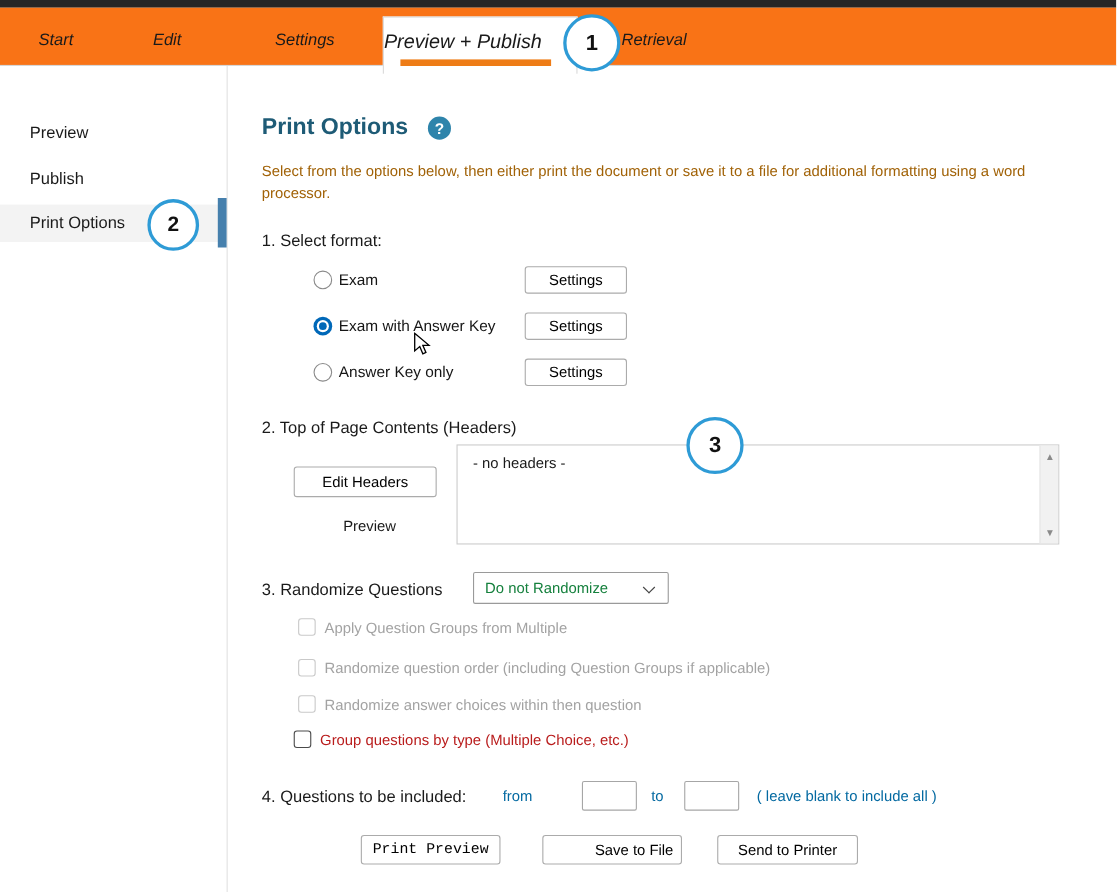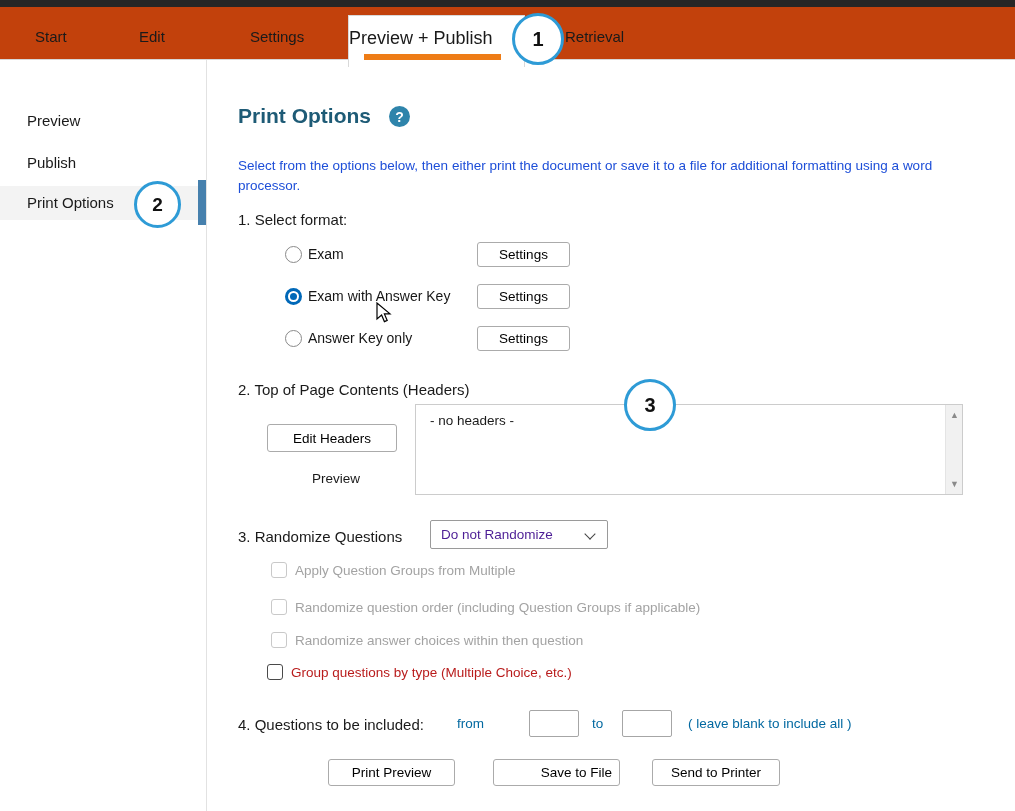--- a/index.html
+++ b/index.html
@@ -2,21 +2,21 @@
 <html><head>
 <meta charset="utf-8">
 <style>
   * { margin:0; padding:0; box-sizing:border-box; }
   html,body { background:#fff; }
   body { font-family:"Liberation Sans", sans-serif; color:#1a1a1a; }
   #app { position:relative; width:1015px; height:811px; background:#fff; overflow:hidden; }
 
   
   .topstrip { position:absolute; left:0; top:0; width:1015px; height:7px; background:#262626; }
-  .tabbar { position:absolute; left:0; top:7px; width:1015px; height:53px; background:#c2410c; border-bottom:1px solid #d7d7d7; }
+  .tabbar { position:absolute; left:0; top:7px; width:1015px; height:53px; background:#f97316; border-bottom:1px solid #d7d7d7;font-style:italic; }
   .tab { position:absolute; top:21px; font-size:15px; color:#1a1a1a; cursor:default; }
   .tab-start { left:35px; } .tab-edit { left:139px; } .tab-settings { left:250px; } .tab-retrieval { left:565px; }
   .tab-active-box { position:absolute; left:348px; top:8px; width:177px; height:52px; background:#fff;
     border:1px solid #d9d9d9; border-bottom:none; z-index:2; }
   .tab-active-box .lbl { position:absolute; left:0; right:0; top:12px; font-size:18px; }
   .tab-underline { position:absolute; left:15px; bottom:7px; width:137px; height:6px; background:#ee7c16; }
 
   
   .anno { position:absolute; background:#fff; border:3px solid #2e9bd6; border-radius:50%;
     display:flex; align-items:center; justify-content:center; font-weight:bold; color:#111; z-index:20; }
@@ -29,21 +29,21 @@
   .side-item { position:absolute; left:27px; font-size:15px; color:#1a1a1a; }
   .side-preview { top:52px; } .side-publish { top:94px; }
   .side-active-row { position:absolute; left:0; top:126px; width:206px; height:34px; background:#f3f3f3; }
   .side-active-row .lbl { position:absolute; left:27px; top:8px; font-size:15px; }
   .side-bluebar { position:absolute; left:198px; top:120px; width:8px; height:45px; background:#4680ad; }
 
   
   .title { position:absolute; left:238px; top:104px; font-size:21px; font-weight:bold; color:#1e5b76; }
   .help-icon { position:absolute; left:389px; top:106px; width:21px; height:21px; border-radius:50%;
     background:#2e84ab; color:#fff; font-weight:bold; font-size:14px; display:flex; align-items:center; justify-content:center; }
-  .desc { position:absolute; left:238px; top:156px; width:755px; font-size:13.5px; line-height:20px; color:#1d4ed8; }
+  .desc { position:absolute; left:238px; top:146px; width:755px; font-size:13.5px; line-height:20px; color:#a16207; }
 
   .sec-label { position:absolute; font-size:15px; color:#1a1a1a; }
   .sec1 { left:238px; top:211px; }
   .sec2 { left:238px; top:381px; }
   .sec3 { left:238px; top:528px; }
   .sec4 { left:238px; top:716px; }
 
   
   .radio-row { position:absolute; left:285px; height:26px; display:flex; align-items:center; }
   .rrow1 { top:241px; } .rrow2 { top:283px; } .rrow3 { top:325px; }
@@ -63,42 +63,42 @@
 
   .headers-box { position:absolute; left:415px; top:404px; width:548px; height:91px; border:1px solid #cccccc; background:#fff; }
   .headers-text { position:absolute; left:14px; top:8px; font-size:13.5px; color:#1a1a1a; }
   .vscroll { position:absolute; right:0; top:0; width:17px; height:89px; background:#f1f1f1; border-left:1px solid #e4e4e4; }
   .scroll-arrow { position:absolute; left:0; width:17px; height:16px; font-size:9px; color:#8a8a8a;
     display:flex; align-items:center; justify-content:center; }
   .scroll-up { top:2px; } .scroll-down { bottom:2px; }
 
   .dropdown { position:absolute; left:430px; top:520px; width:178px; height:29px; background:#fff;
     border:1px solid #9a9a9a; border-radius:2px; }
-  .dropdown .val { position:absolute; left:10px; top:6px; font-size:13.5px; color:#4c1d95; }
+  .dropdown .val { position:absolute; left:10px; top:6px; font-size:13.5px; color:#15803d; }
   .chevron { position:absolute; right:13px; top:9px; width:8px; height:8px;
     border-right:1.6px solid #444; border-bottom:1.6px solid #444; transform:rotate(45deg); }
 
   .chk-row { position:absolute; display:flex; align-items:center; }
   .crow1 { left:271px; top:562px; } .crow2 { left:271px; top:599px; }
   .crow3 { left:271px; top:632px; } .crow4 { left:267px; top:664px; }
   .checkbox { width:16px; height:16px; border-radius:3px; background:#fff; flex:0 0 auto; }
   .checkbox.dis { border:1px solid #c9c9c9; }
   .checkbox.en  { border:1px solid #4a4a4a; }
   .chk-label { margin-left:8px; font-size:13.5px; }
   .chk-label.dis { color:#a3a3a3; }
   .chk-label.en { color:#b91c1c; }
 
   .inline4 { position:absolute; font-size:13.5px; color:#0369a1; }
   .from-lbl { left:457px; top:716px; } .to-lbl { left:592px; top:716px; } .hint-lbl { left:688px; top:716px; }
   .range-input { position:absolute; top:710px; width:50px; height:27px; border:1px solid #a6a6a6; border-radius:2px;
     font-size:13.5px; padding:0 6px; font-family:"Liberation Sans", sans-serif; }
   .from-input { left:529px; } .to-input { left:622px; }
 
   .action-btn { position:absolute; top:759px; height:27px; }
-  .abtn1 { left:328px; width:127px; } .abtn2 { left:493px; width:127px;padding-left:40px; } .abtn3 { left:652px; width:128px; }
+  .abtn1 { left:328px; width:127px;font-family:Liberation Mono, monospace; } .abtn2 { left:493px; width:127px;padding-left:40px; } .abtn3 { left:652px; width:128px; }
 
   .cursor { position:absolute; left:375px; top:302px; z-index:15; }
 </style>
 </head>
 <body>
 
 <div id="app">
 
   <div class="topstrip"></div>
   <div class="tabbar">

